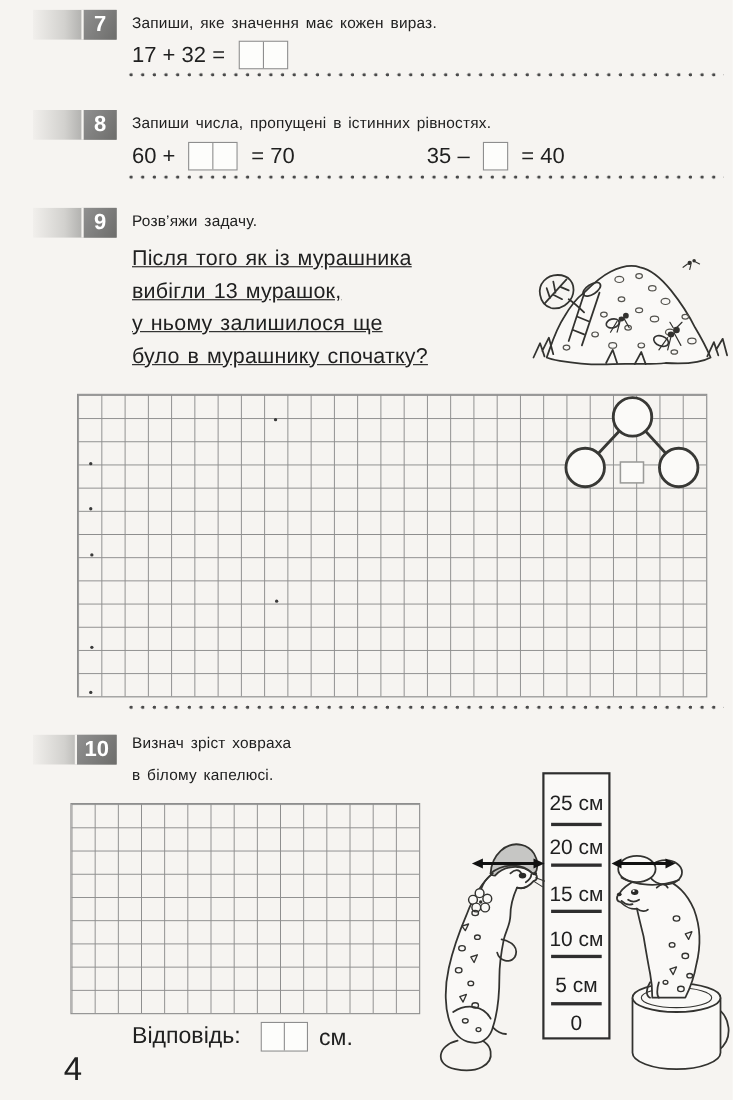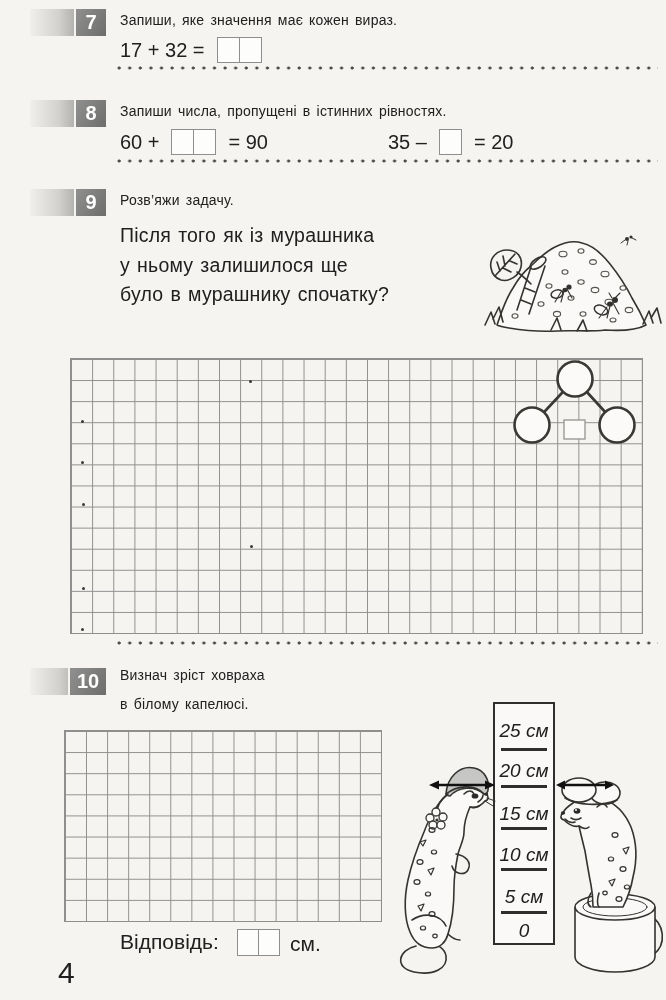--- a/index.html
+++ b/index.html
@@ -17,24 +17,24 @@
   .boxes{display:inline-flex;border:1px solid #8e8e8e;background:#fdfdfb;}
   .boxes .cell{width:21px;height:24px;border-left:1px solid #8e8e8e;}
   .boxes .cell:first-child{border-left:none;}
   .dotline{position:absolute;height:4px;background-repeat:repeat-x;
         background-image:radial-gradient(circle at 2px 2px,#4a4a4a 1.4px,transparent 1.7px);
         background-size:10.6px 4px;}
   .grid{position:absolute;border:1px solid #8e8e8e;
         background-image:linear-gradient(to right,#8e8e8e 1px,transparent 1px),
                          linear-gradient(to bottom,#8e8e8e 1px,transparent 1px);}
   .gdot{position:absolute;width:3px;height:3px;background:#3a3a3a;border-radius:50%;}
-  .ptext div{font-size:19.5px;line-height:29.5px;white-space:nowrap;letter-spacing:.2px;word-spacing:1.5px;}
+  .ptext div{font-size:19.5px;line-height:29.5px;white-space:nowrap;letter-spacing:.2px;word-spacing:1.5px;text-decoration:underline;}
   .ruler{position:absolute;left:493px;top:702px;width:62px;height:243px;background:#faf9f7;
         border:2px solid #2e2e2e;box-sizing:border-box;}
-  .rl{position:absolute;width:100%;text-align:center;font-size:19px;white-space:nowrap;font-style:italic;}
+  .rl{position:absolute;width:100%;text-align:center;font-size:19px;white-space:nowrap;}
   .rline{position:absolute;left:6px;right:6px;height:3px;background:#2e2e2e;}
   .ans-label{position:absolute;font-size:21px;}
   .ans-unit{position:absolute;font-size:21px;}
   .pagenum{position:absolute;font-size:30px;}
   svg{position:absolute;overflow:visible;}
   .ink{stroke:#333330;fill:none;stroke-width:1.6;stroke-linecap:round;stroke-linejoin:round;}
   .fillbody{fill:#faf9f7;stroke:#333330;stroke-width:1.6;stroke-linejoin:round;}
 </style>
 </head>
 <body>
@@ -57,37 +57,38 @@
   <div class="badge" style="top:100px">
     <span class="tile">8</span>
   </div>
   <div class="title" style="left:120px;top:103px">Запиши числа, пропущені в істинних рівностях.</div>
   <div class="eq" style="left:120px;top:129px">
     <span>60 +</span>
     <span class="boxes">
         <span class="cell"></span>
         <span class="cell"></span>
       </span>
-    <span>= 90</span>
+    <span>= 70</span>
   </div>
   <div class="eq" style="left:388px;top:129px">
     <span>35 –</span>
     <span class="boxes">
         <span class="cell"></span>
       </span>
-    <span>= 20</span>
+    <span>= 40</span>
   </div>
   <div class="dotline" style="left:117px;top:159px;width:541px"></div>
 
   <div class="badge" style="top:189px">
     <span class="tile">9</span>
   </div>
   <div class="title" style="left:120px;top:192px">Розв’яжи задачу.</div>
   <div class="ptext" style="position:absolute;left:120px;top:221px">
     <div>Після того як із мурашника</div>
+    <div>вибігли 13 мурашок,</div>
     <div>у ньому залишилося ще</div>
     <div>було в мурашнику спочатку?</div>
   </div>
 
   <svg style="left:481px;top:226px" width="184" height="110" viewBox="0 0 184 110">
     <path class="ink" style="fill:#faf9f7" d="M16,99 C20,88 24,74 32,62 C36,55 42,46 50,40 C56,34 64,26 74,21 C82,17 92,14 101,17
          C111,19 121,28 129,38 C137,48 145,60 151,72 C157,82 162,92 165,99
          C156,104 140,105 124,104 C108,106 92,104 76,105 C60,106 40,104 28,102 C22,101 18,100 16,99 Z"></path>
 
     <path class="ink" d="M4,99 L10,86 L14,98 M12,93 L18,81 L22,96"></path>

